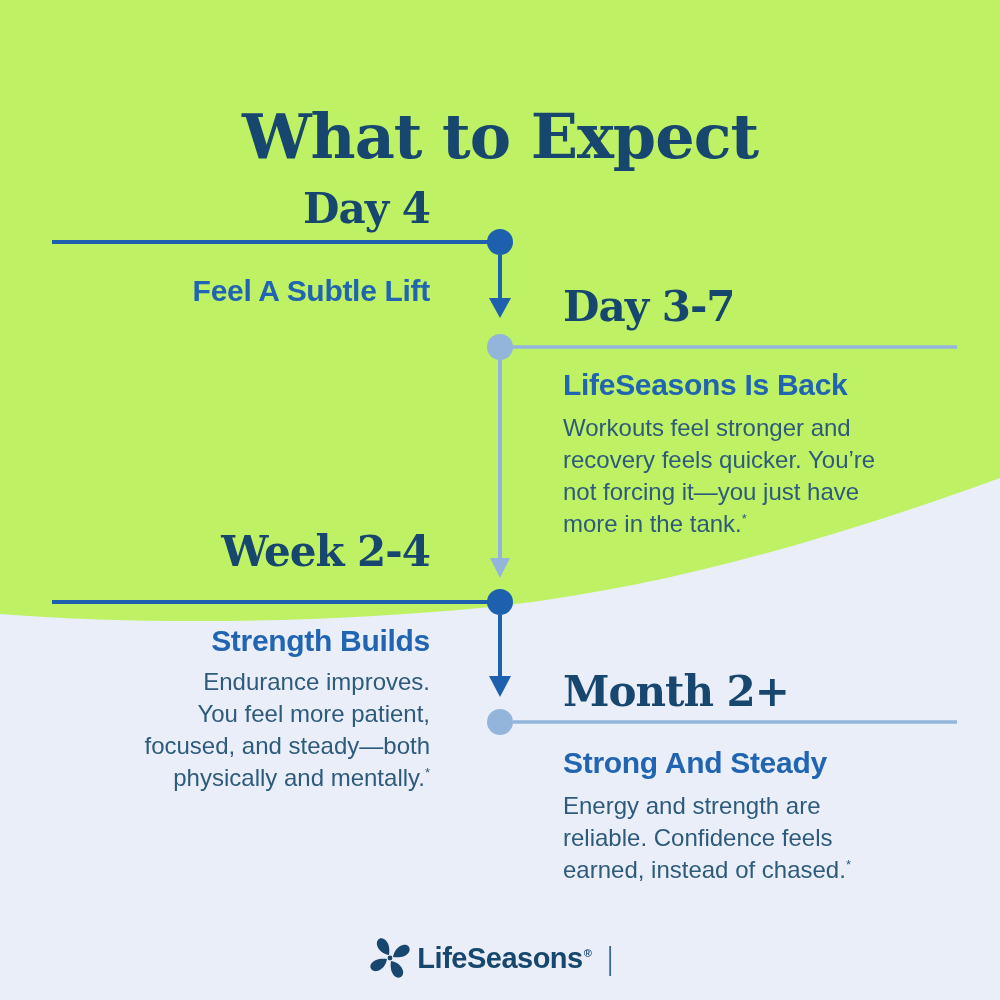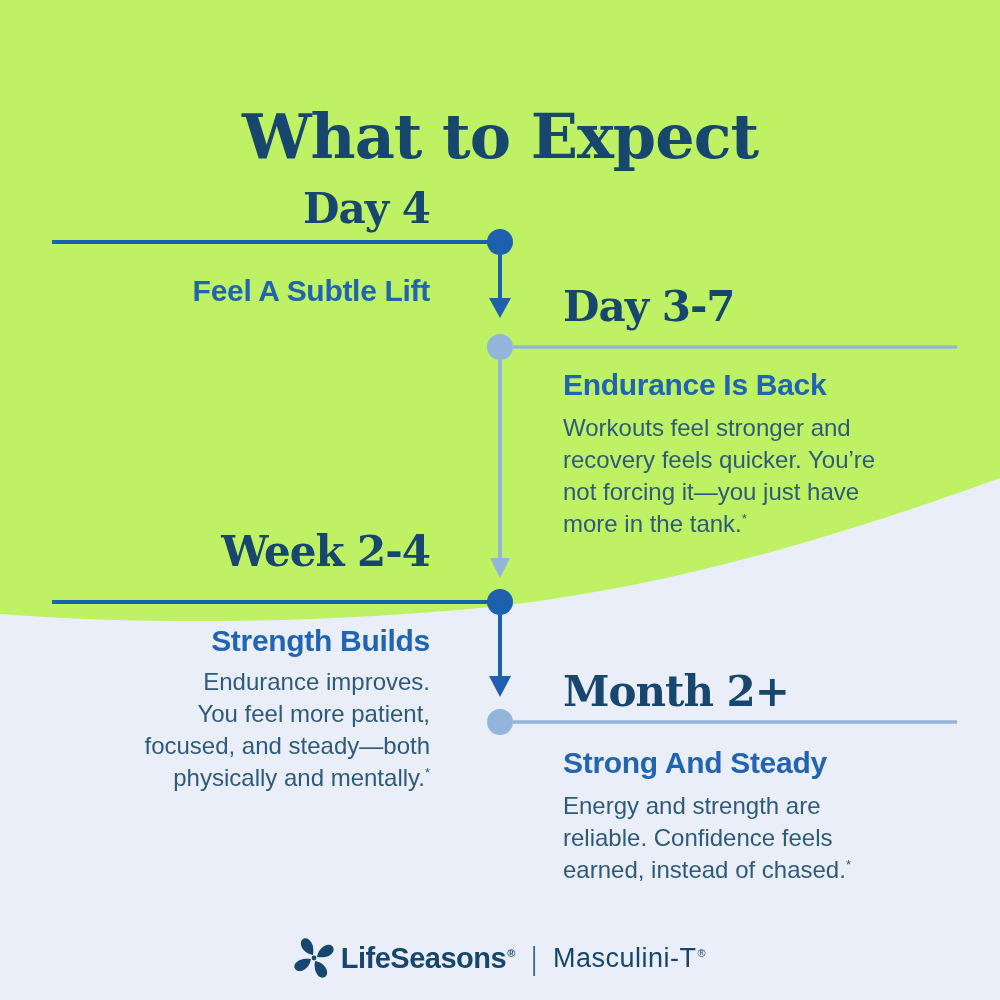--- a/index.html
+++ b/index.html
@@ -123,21 +123,21 @@
     <div class="stage-title">Day 4</div>
   </div>
   <div class="block left" style="top:274px;">
     <div class="headline">Feel A Subtle Lift</div>
   </div>
 
   <div class="block right" style="top:286px;">
     <div class="stage-title">Day 3-7</div>
   </div>
   <div class="block right" style="top:368px;">
-    <div class="headline">Endurance Is Back</div>
+    <div class="headline">LifeSeasons Is Back</div>
   </div>
   <div class="block right" style="top:412px;">
     <div class="body-text"><span>Workouts feel stronger and
 recovery feels quicker. You’re
 not forcing it—you just have
 more in the tank.</span><sup>*</sup></div>
   </div>
 
   <div class="block left" style="top:531px;">
     <div class="stage-title">Week 2-4</div>
@@ -169,16 +169,15 @@
       <g fill="#17466f">
         <path d="M-1,-3 C-7,-4 -12,-8 -13,-13 C-14,-18 -10,-21 -6,-19 C-1,-16 0,-9 -1,-3 Z"></path>
         <path transform="rotate(90)" d="M-1,-3 C-7,-4 -12,-8 -13,-13 C-14,-18 -10,-21 -6,-19 C-1,-16 0,-9 -1,-3 Z"></path>
         <path transform="rotate(180)" d="M-1,-3 C-7,-4 -12,-8 -13,-13 C-14,-18 -10,-21 -6,-19 C-1,-16 0,-9 -1,-3 Z"></path>
         <path transform="rotate(270)" d="M-1,-3 C-7,-4 -12,-8 -13,-13 C-14,-18 -10,-21 -6,-19 C-1,-16 0,-9 -1,-3 Z"></path>
         <circle cx="0" cy="0" r="2.4"></circle>
       </g>
     </svg>
     <span class="brand-name"><span>LifeSeasons</span><span class="brand-reg">®</span></span>
     <span class="footer-divider">|</span>
-    <span class="product-name"><span>Masculini-T</span><span class="product-reg">®</span></span>
   </div>
 
 </div>
 
 </body></html>

